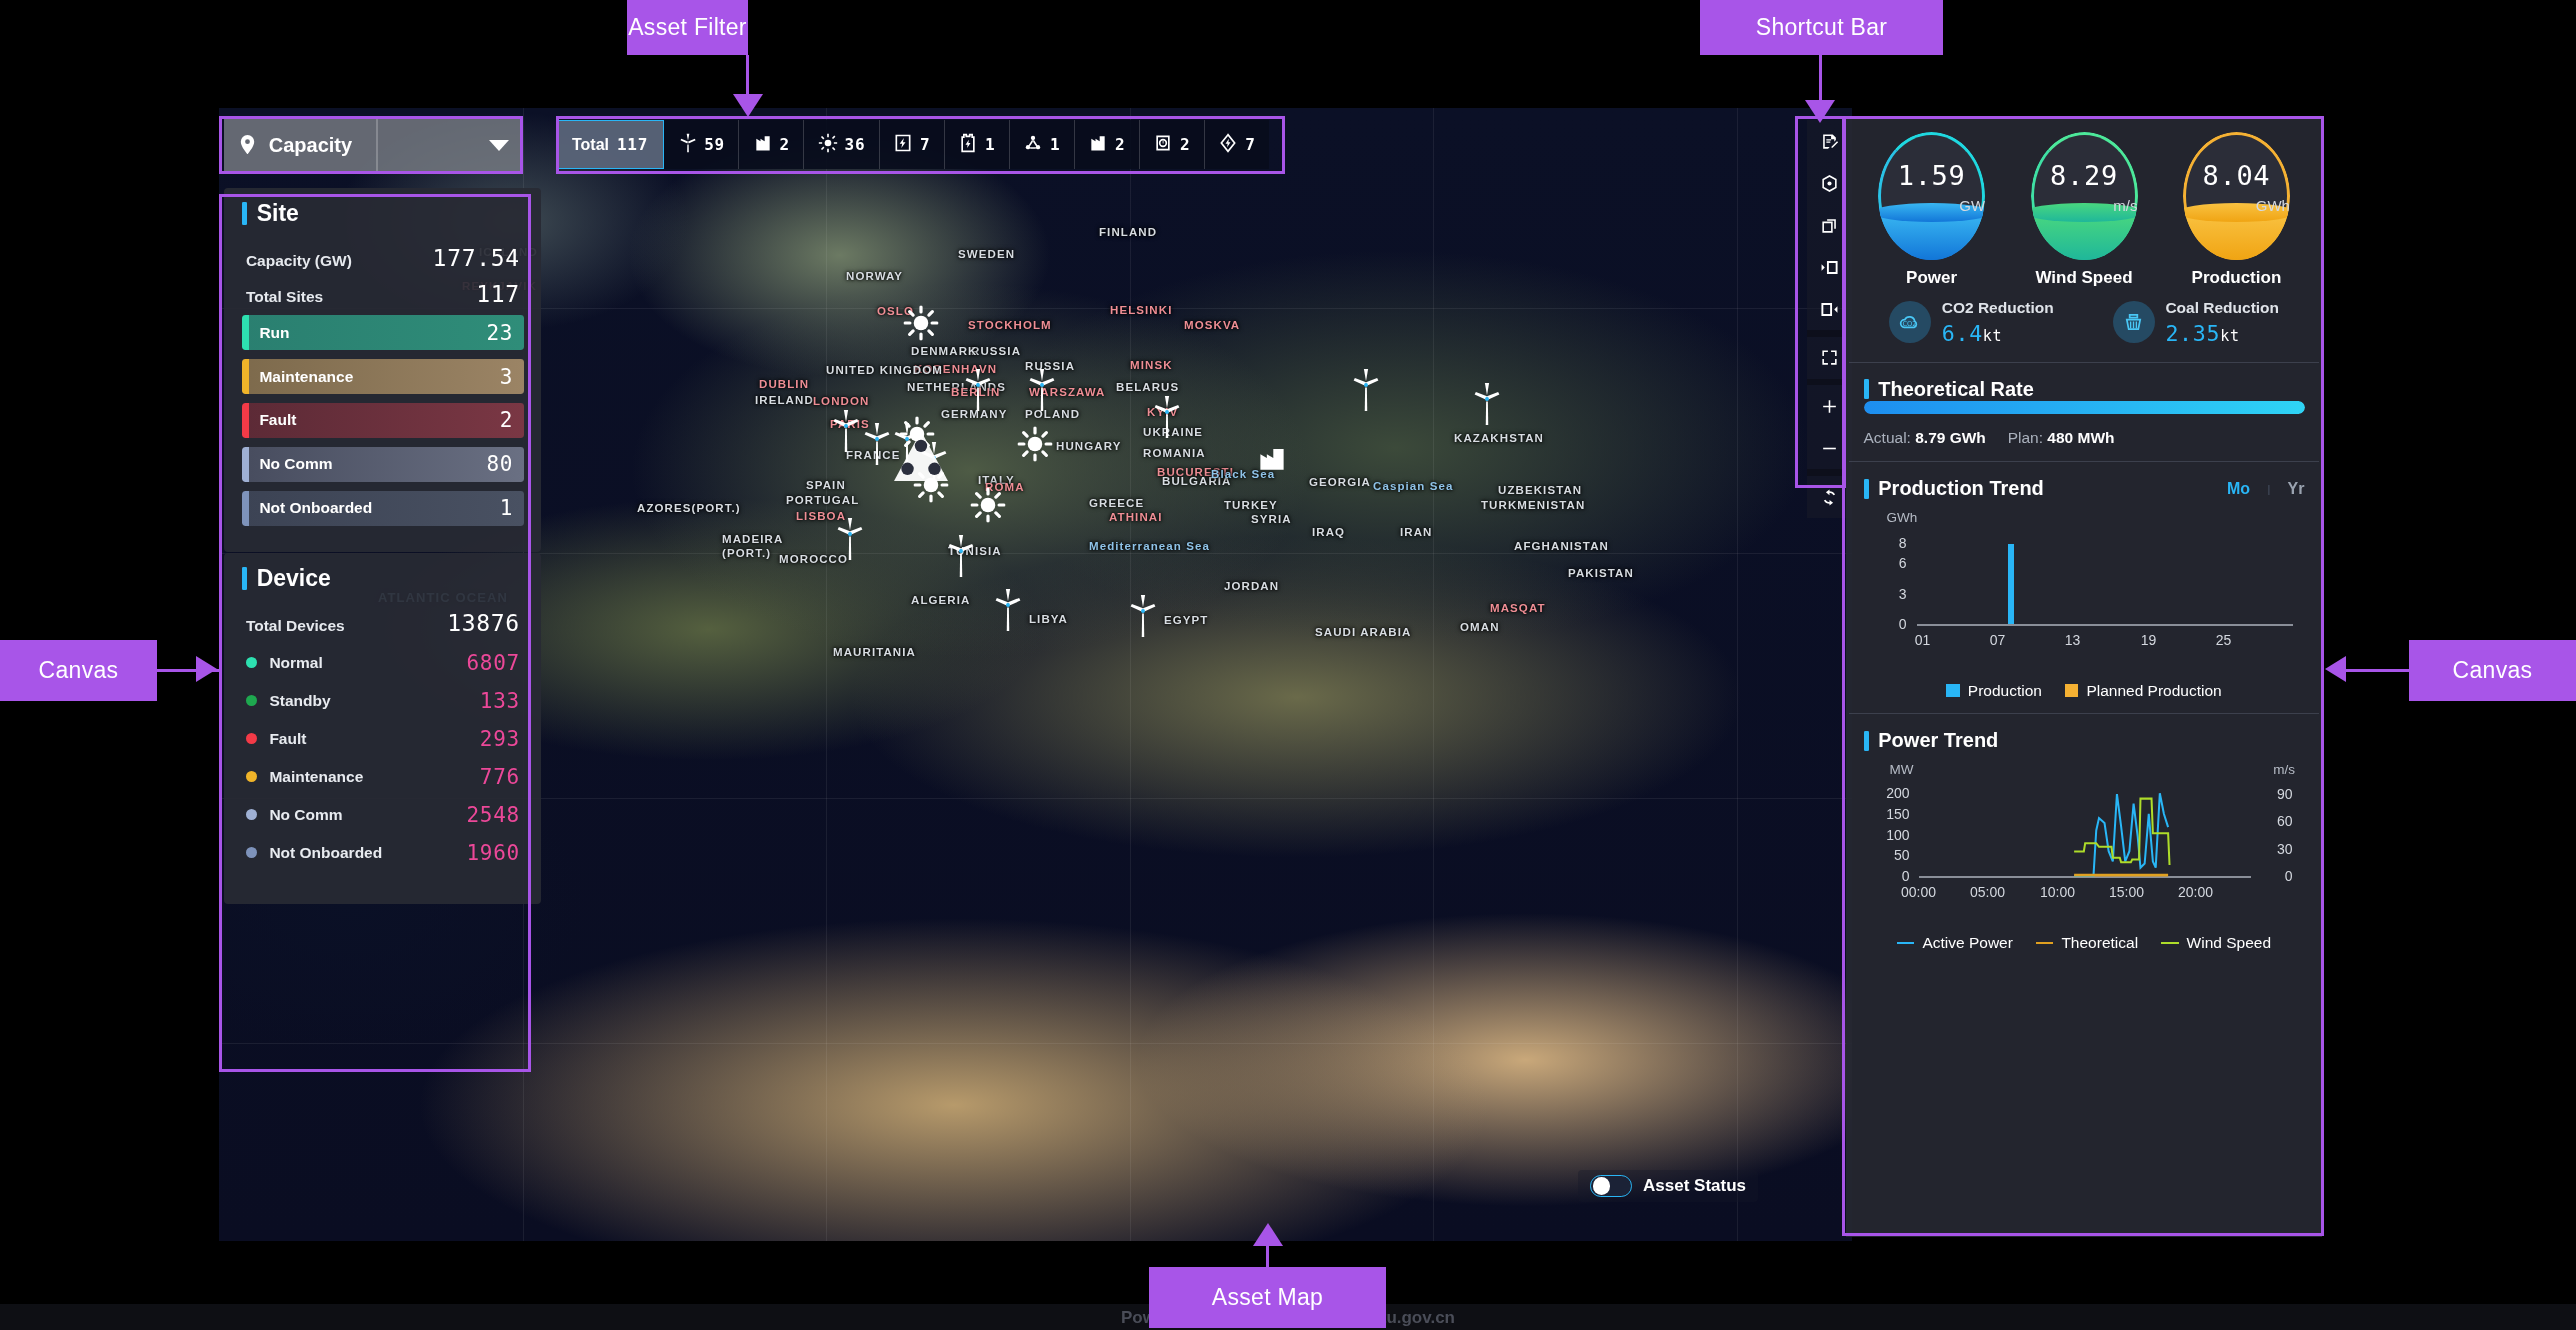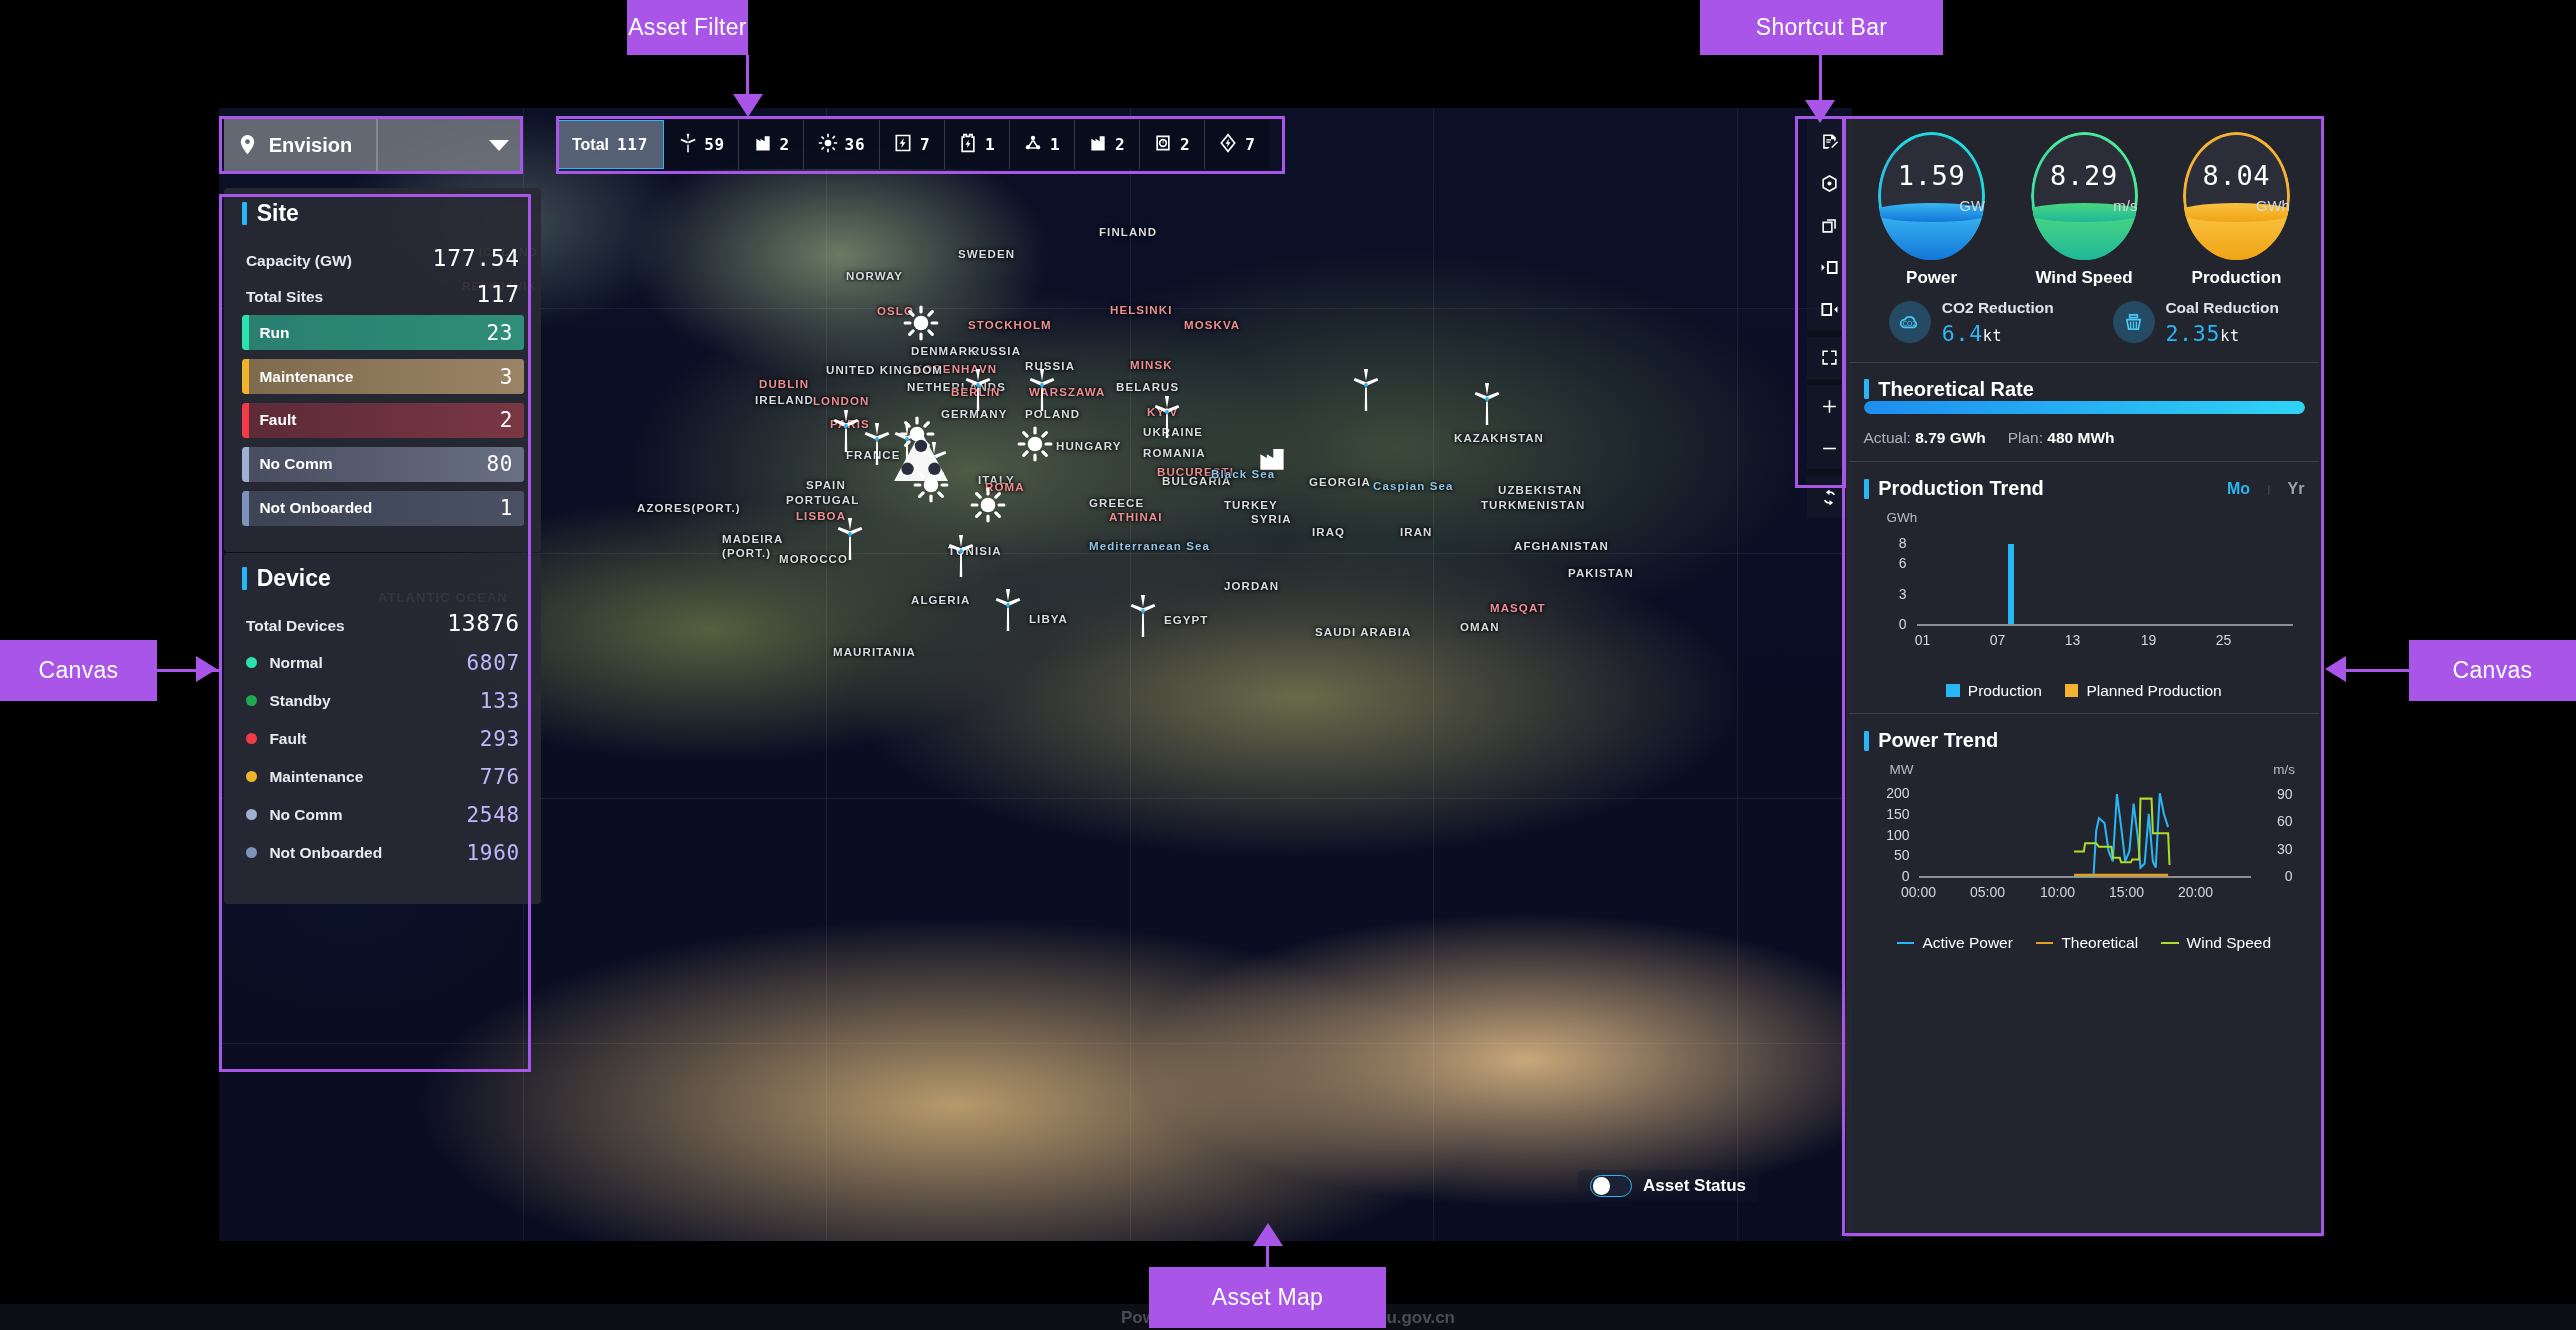--- a/index.html
+++ b/index.html
@@ -101,21 +101,21 @@
     height:35px; margin-bottom:8.8px; border-radius:3.4px; padding:0 10.8px 0 17.5px;
     overflow:hidden;
   }
   .statusrow .tick{ position:absolute; left:0; top:0; bottom:0; width:7.4px; border-radius:3.4px 0 0 3.4px;}
   .statusrow .lbl{ font-size:15.5px; font-weight:bold; }
   .statusrow .num{ font-size:21px; }
 
   .devrow{ display:flex; align-items:center; height:38px; padding:0 4px; }
   .devrow .dot{ width:11.5px;height:11.5px;border-radius:50%; margin-right:12px;}
   .devrow .lbl{ font-size:15.5px; font-weight:bold; color:#e8ebf0;}
-  .devrow .num{ margin-left:auto; font-size:21px; color:#c4b5fd;}
+  .devrow .num{ margin-left:auto; font-size:21px; color:#ec4899;}
 
   
   #shortcut{
     position:absolute; right:0; top:12px; width:45px; z-index:32;
     background:rgba(25,28,40,.55); display:flex; flex-direction:column; align-items:center;
   }
   #shortcut .sbtn{
     width:45px;height:42px;display:flex;align-items:center;justify-content:center;
   }
   #shortcut .sep{ width:45px;height:6.7px; background:rgba(0,0,0,.28); }
@@ -450,21 +450,21 @@
           </svg></span>
       </div>
   </div>
 
   <div id="sitepicker">
     <span>
       <svg viewBox="0 0 24 24" width="23" height="23" fill="#fff">
           <path d="M12 2a7 7 0 0 0-7 7c0 5.2 7 13 7 13s7-7.8 7-13a7 7 0 0 0-7-7zm0 9.5A2.5 2.5 0 1 1 12 6.5a2.5 2.5 0 0 1 0 5z"></path>
         </svg>
     </span>
-    <span class="name">Envision</span>
+    <span class="name">Capacity</span>
     <span class="div"></span>
     <span class="caret"></span>
   </div>
 
   <div id="filterbar">
     <div class="total">
       <span>Total</span>
       <span class="seg">117</span>
     </div>
     <div class="fitem">

